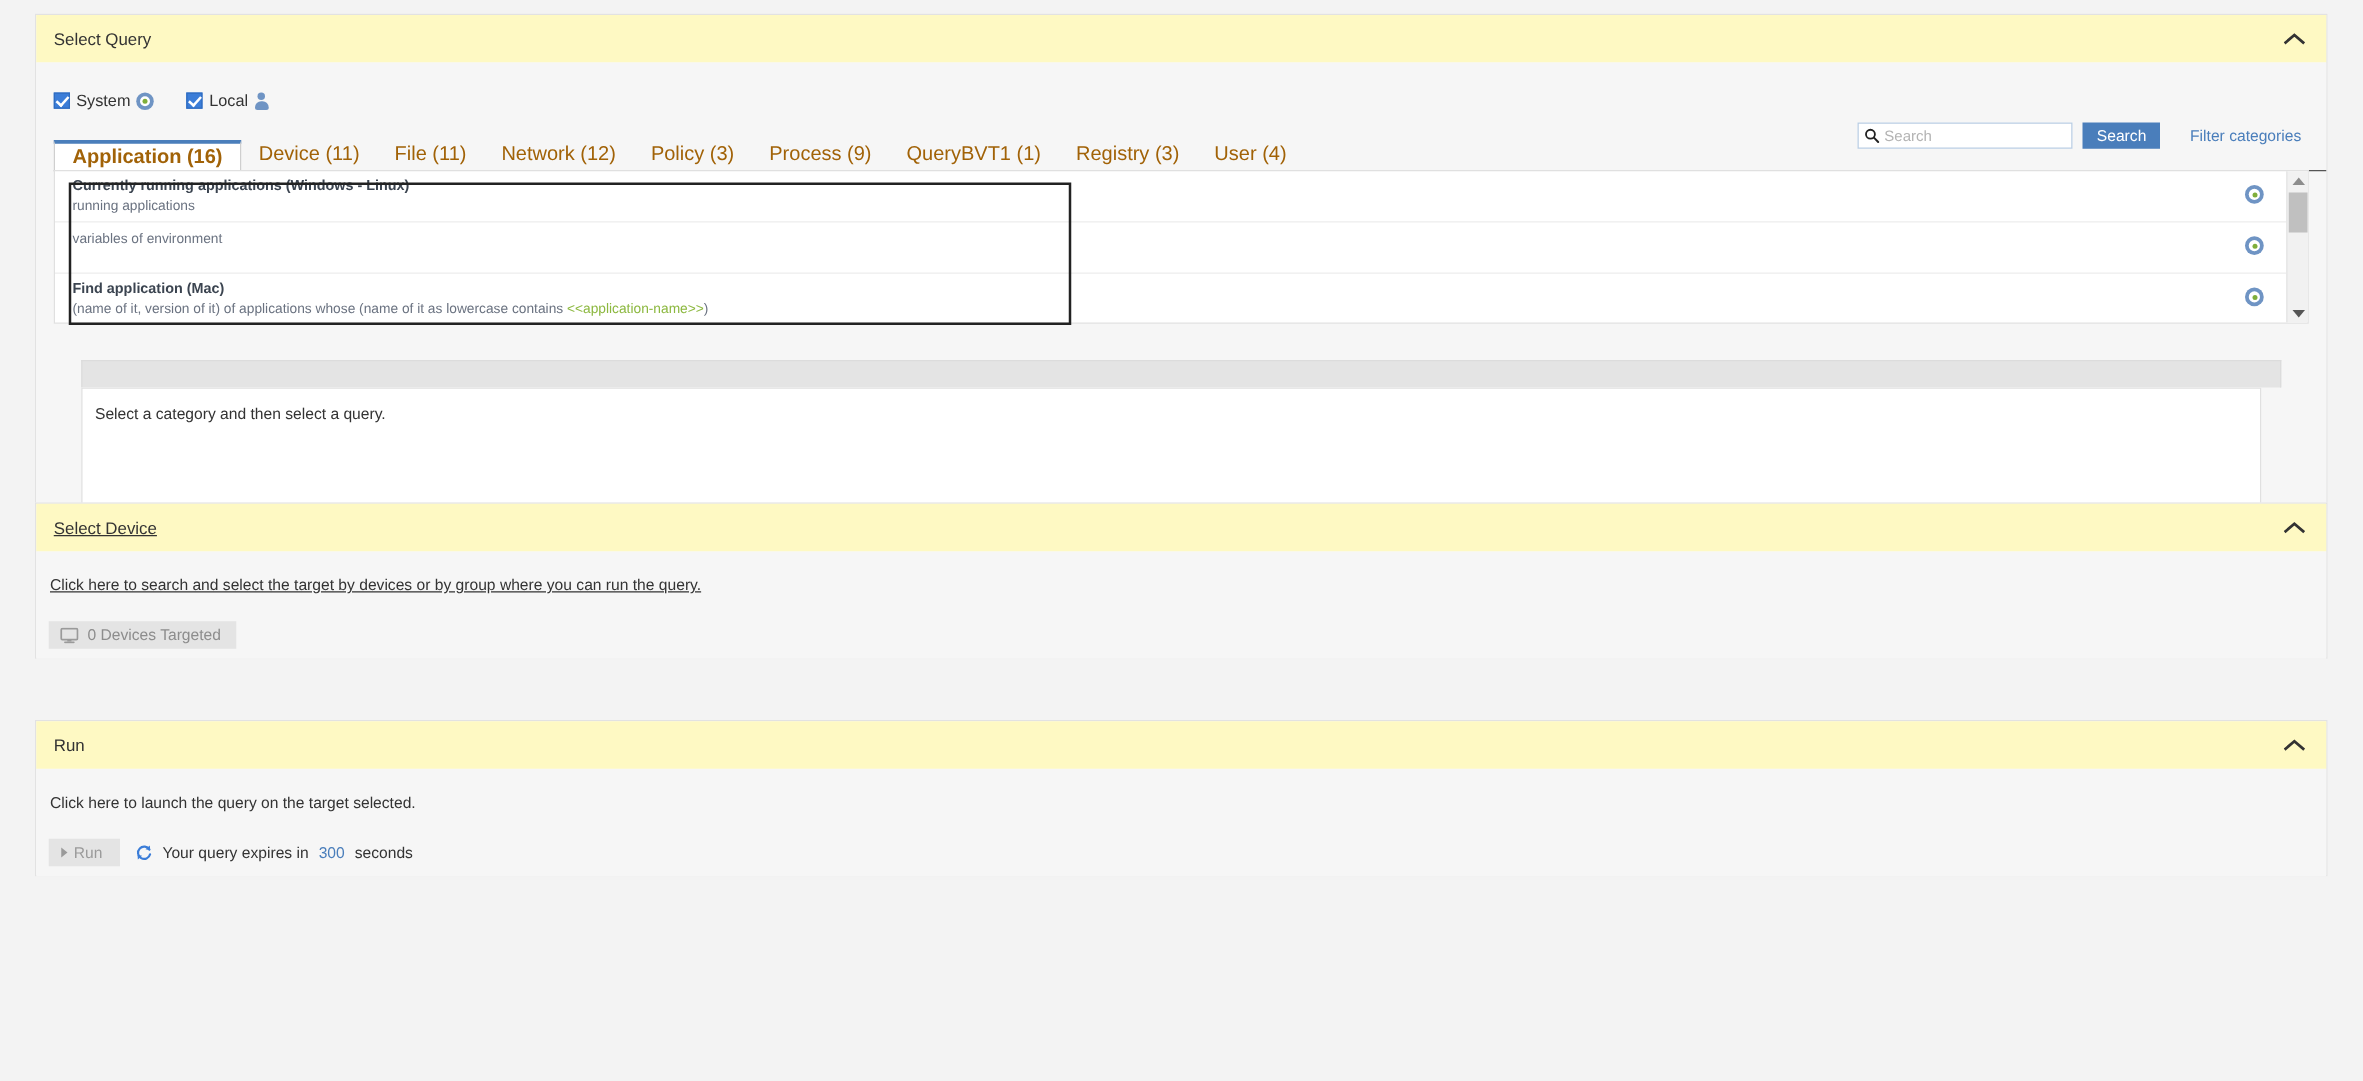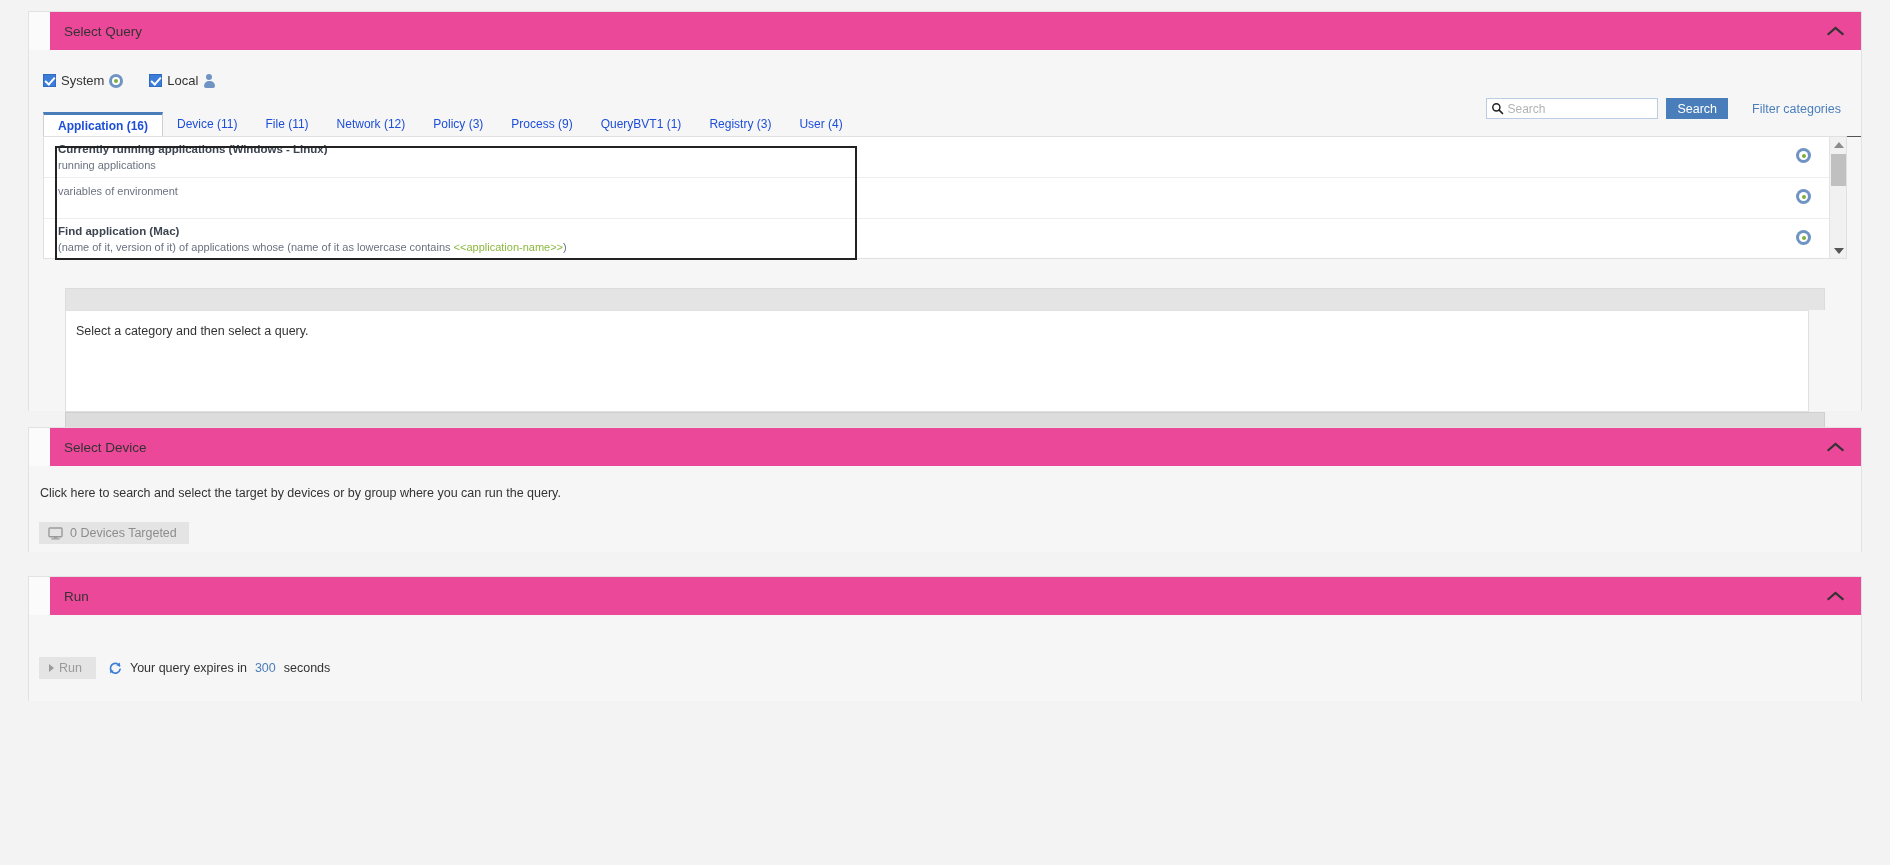--- a/index.html
+++ b/index.html
@@ -19,26 +19,25 @@
   
   .panel {
     position: absolute;
     left: 28px;
     width: 1834px;
     background: #fbfbfb;
     border: 1px solid #e2e2e2;
   }
   .panel-header {
     height: 38px;
-    background: #ec4899;
+    background: #fef9c3;
     display: flex;
     align-items: center;
     padding: 0 14px 0 14px;
     position: relative;
-    margin-left: 21px;
   }
   .panel-title {
     font-size: 13.5px;
     color: #333;
     font-weight: normal;
   }
   .collapse-btn {
     position: absolute;
     right: 12px;
     top: 50%;
@@ -167,22 +166,22 @@
     right: 0;
     height: 25px;
     border-bottom: 1px solid #555;
     display: flex;
     align-items: flex-end;
   }
   .tab {
     padding: 0 14px;
     height: 24px;
     line-height: 24px;
-    font-size: 12px;
-    color: #1d4ed8;
+    font-size: 16px;
+    color: #a16207;
     cursor: pointer;
     background: transparent;
     position: relative;
     white-space: nowrap;
   }
   .tab.active {
     background: #fff;
     font-weight: bold;
     border-top: 3px solid #4a7ebb;
     border-left: 1px solid #cfcfcf;
@@ -281,21 +280,21 @@
   .detail-text { font-size: 12.5px; color: #333; }
   .detail-foot {
     position: absolute;
     left: 36px; top: 362px; right: 36px;
     height: 20px;
     background: #dcdcdc;
     border: 1px solid #cfcfcf;
   }
 
   
-  #panel-device { top: 427px; height: 125px; }
+  #panel-device { top: 402px; height: 125px; text-decoration: underline; }
   #panel-run    { top: 576px; height: 125px; }
 
   .sec-body { padding: 20px 0 0 10px; background: #f6f6f6; height: 86px; }
   .sec-line { font-size: 12.5px; color: #333; padding-left: 1px; }
 
   .pill {
     margin-top: 22px;
     display: inline-flex;
     align-items: center;
     gap: 7px;
@@ -457,20 +456,21 @@
   <section class="panel" id="panel-run">
     <div class="panel-header">
       <span class="panel-title">Run</span>
       <span class="collapse-btn">
         <svg class="chev" width="17" height="10" viewBox="0 0 17 10">
           <path d="M1.5 8 L8.5 2 L15.5 8" stroke="#333" stroke-width="2.2" fill="none" stroke-linecap="square"></path>
         </svg>
       </span>
     </div>
     <div class="sec-body">
+      <div class="sec-line">Click here to launch the query on the target selected.</div>
       <div class="runrow">
         <button class="btn-run">
           <span class="tri-play"></span>
           <span>Run</span>
         </button>
         <span class="expire">
           <svg class="icon-refresh" viewBox="0 0 16 16">
             <path d="M13.2 5.4 A5.6 5.6 0 1 0 13.8 9.6" stroke="#3b7dd8" stroke-width="2" fill="none" stroke-linecap="round"></path>
             <path d="M13.6 1.6 L13.8 5.9 L9.6 5.0 Z" fill="#3b7dd8"></path>
             <path d="M2.6 14.3 L2.3 10.1 L6.5 11.0 Z" fill="#3b7dd8"></path>

